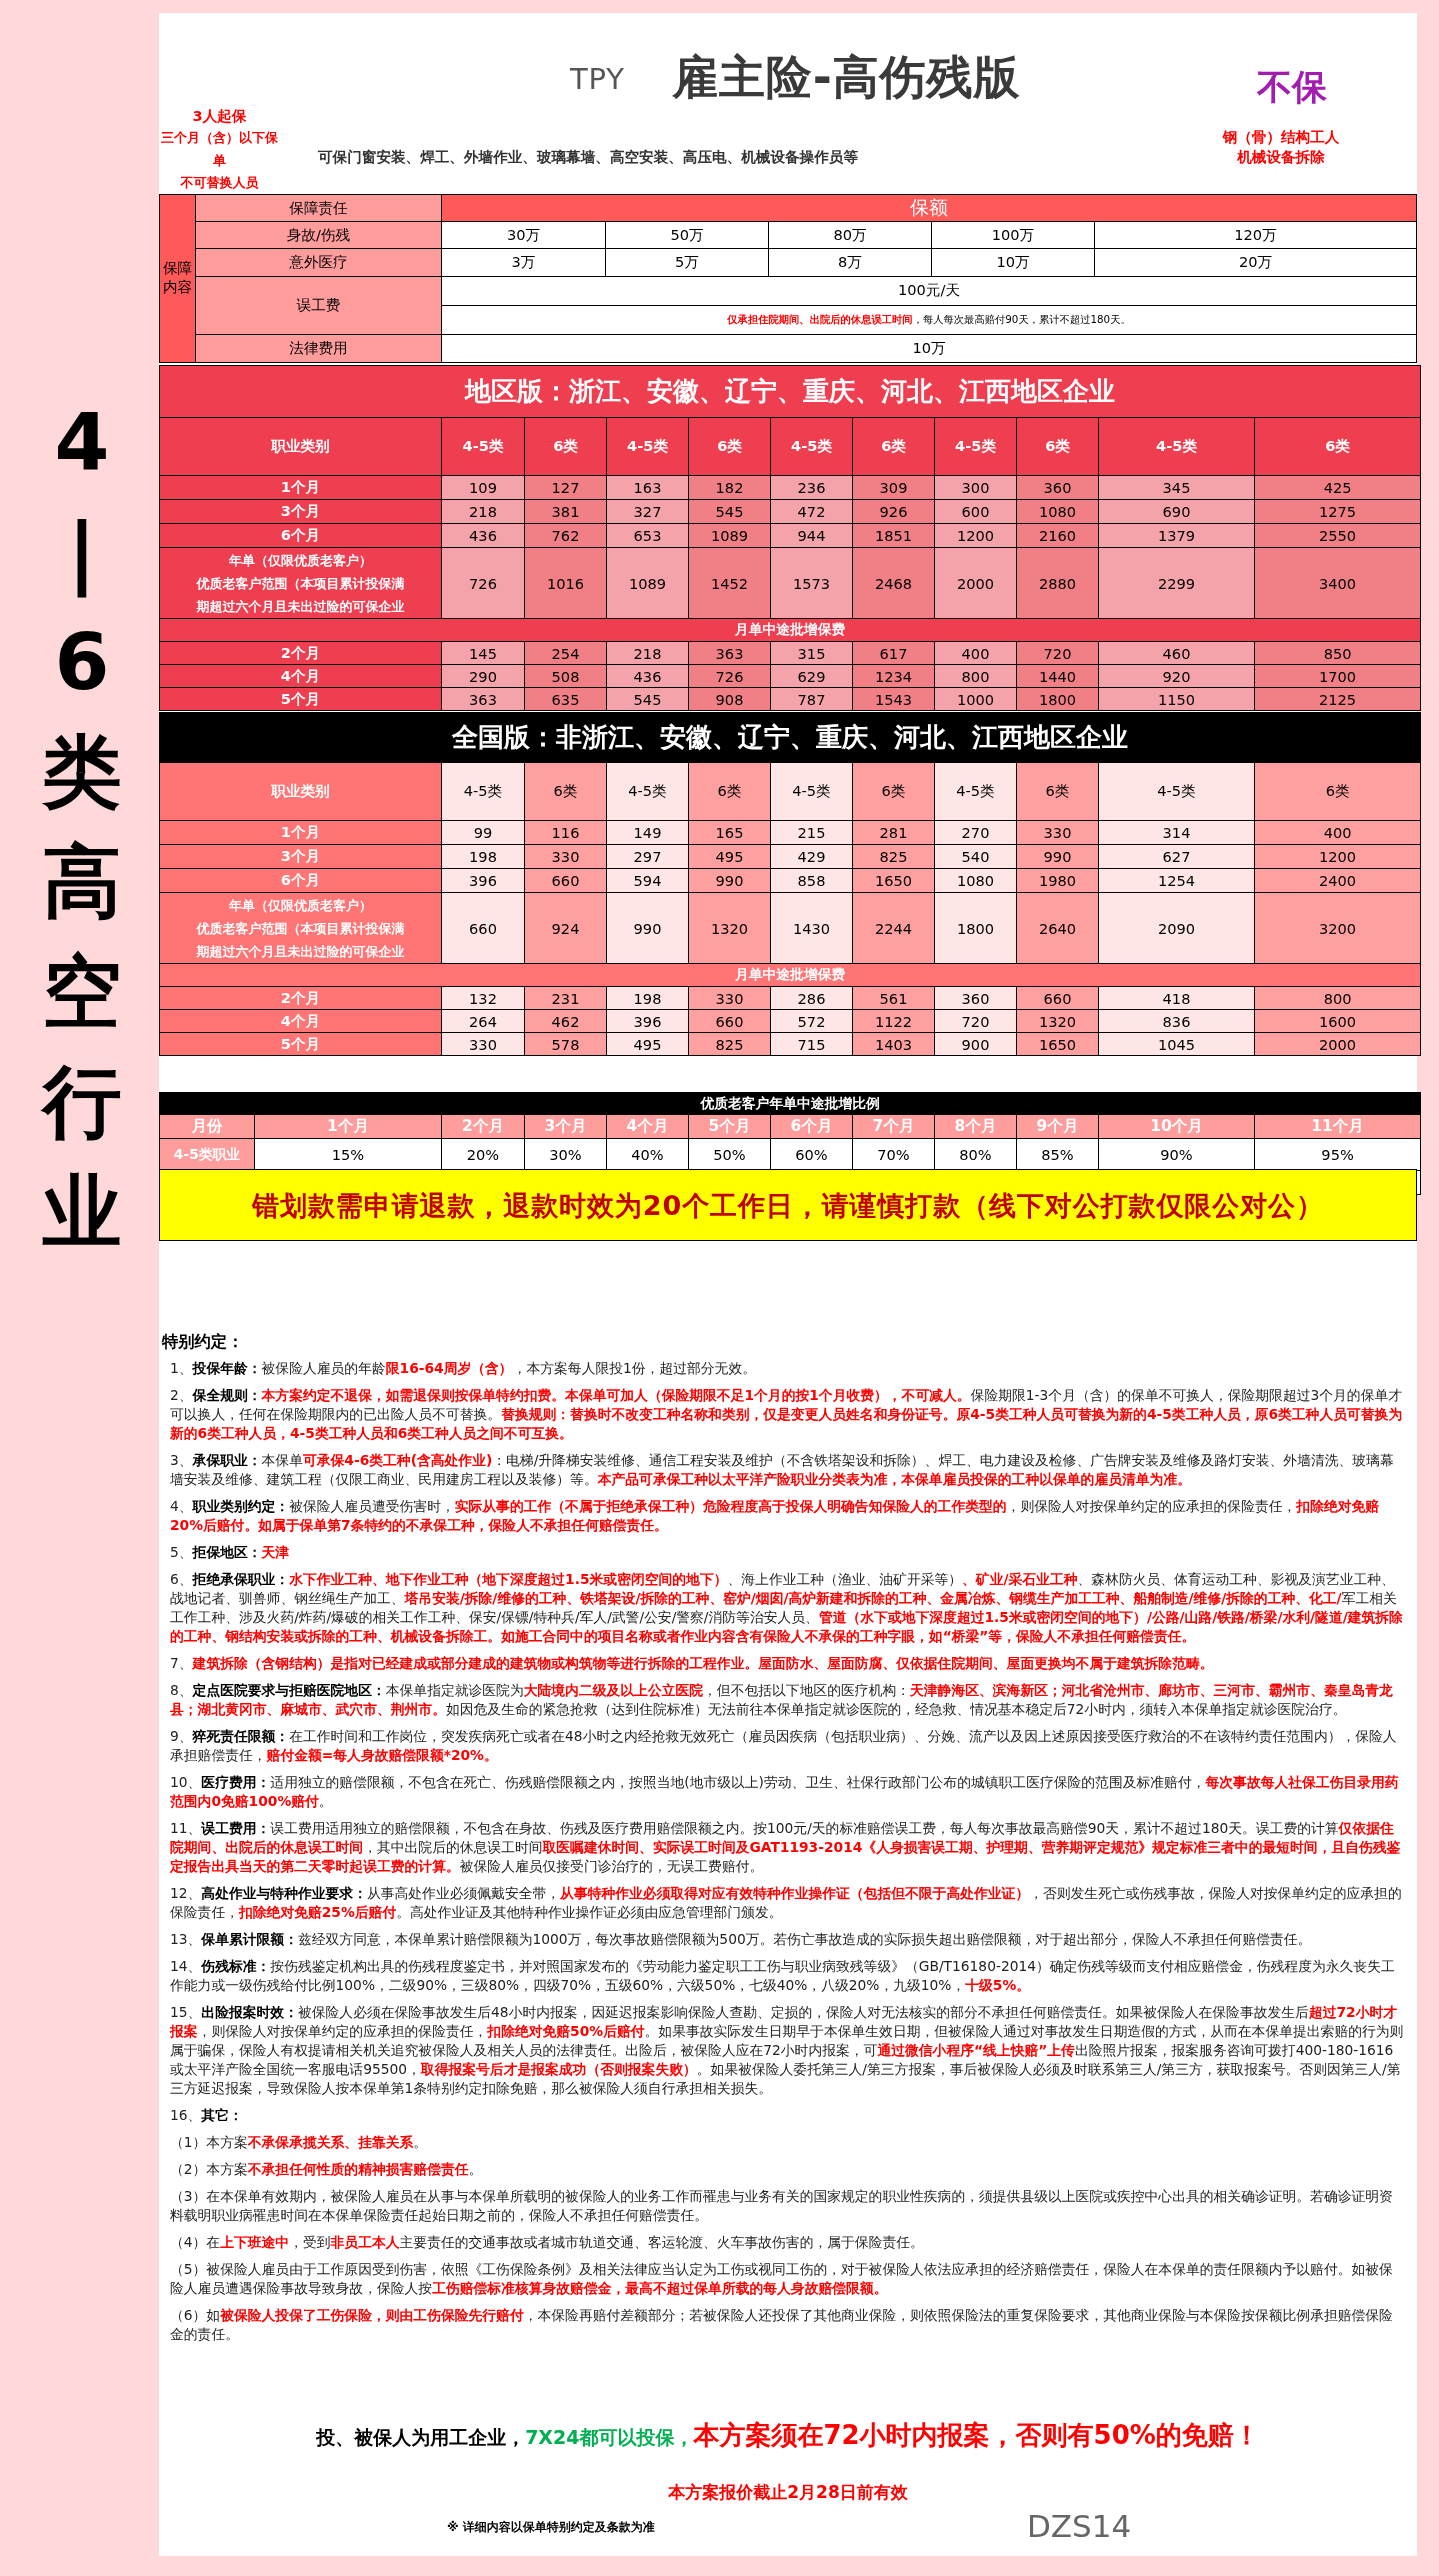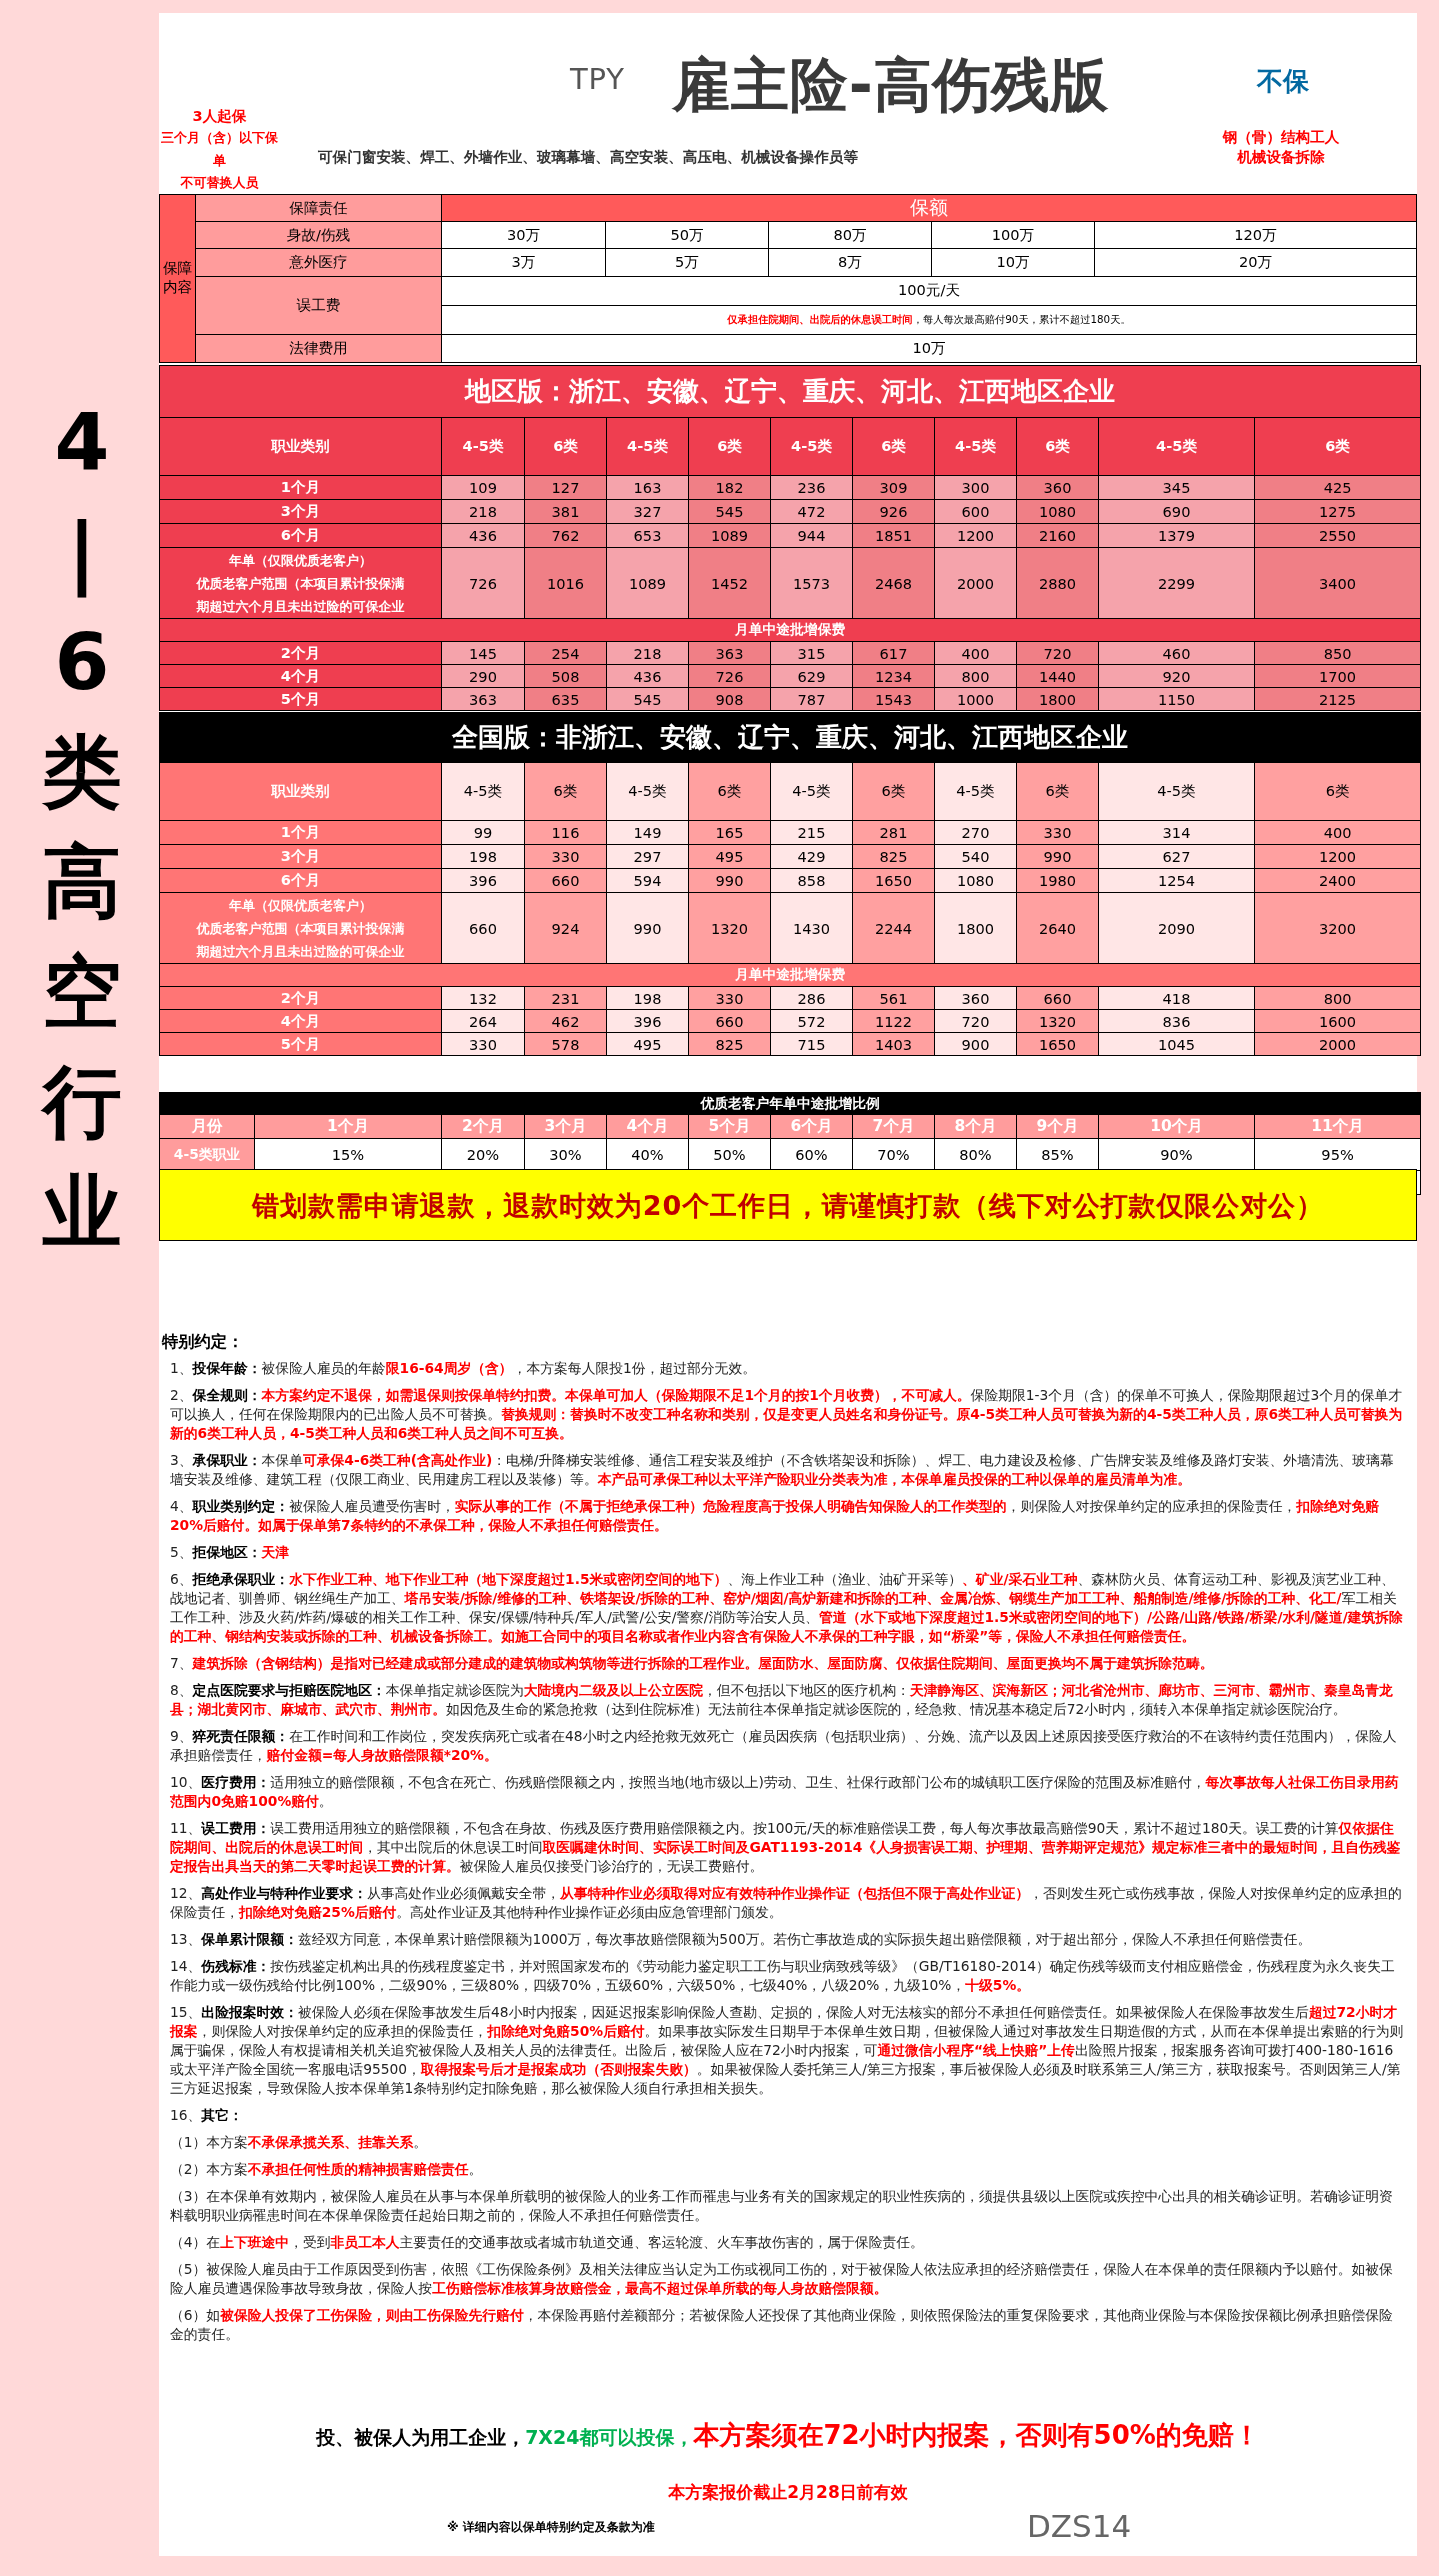--- a/index.html
+++ b/index.html
@@ -4,22 +4,22 @@
 <style>
 *{box-sizing:border-box;margin:0;padding:0}
 html,body{width:1439px;height:2576px;background:#ffd9d9;font-family:"DejaVu Sans","Liberation Sans",sans-serif;overflow:hidden}
 #page{position:relative;width:1439px;height:2576px;background:#ffd9d9}
 #sheet{position:absolute;left:159px;top:13px;width:1258px;height:2543px;background:#fff}
 .abs{position:absolute}
 .red{color:#ff0000}
 .b{font-weight:bold}
 
 #tpy{left:570px;top:62px;font-size:29px;color:#555;font-family:"DejaVu Sans",sans-serif;letter-spacing:0.9px}
-#title{left:672px;top:47px;font-size:58px;font-weight:bold;color:#3a3a3a;letter-spacing:0.9px}
-#notcov{left:1257px;top:64px;font-size:26px;font-weight:bold;color:#0369a1}
+#title{left:672px;top:47px;font-size:46px;font-weight:bold;color:#3a3a3a;letter-spacing:0.9px}
+#notcov{left:1257px;top:64px;font-size:35px;font-weight:bold;color:#a21caf}
 #lefttag{left:155px;top:105px;width:129px;text-align:center;color:#ff0000;font-weight:bold}
 #lefttag div{font-size:13px;line-height:22.4px}
 #lefttag div:first-child{font-size:14.6px}
 #righttag{left:1208px;top:127px;width:146px;text-align:center;color:#ff0000;font-weight:bold;font-size:14.6px;line-height:20px}
 #subtitle{left:318px;top:148px;width:860px;text-align:left;font-size:14.6px;font-weight:bold;color:#333}
 
 #side{left:26px;top:387px;width:112px;text-align:center;color:#000;font-weight:bold}
 #side div{font-size:79px;line-height:110px;height:110px}
 
 table{border-collapse:collapse;table-layout:fixed;position:absolute}

